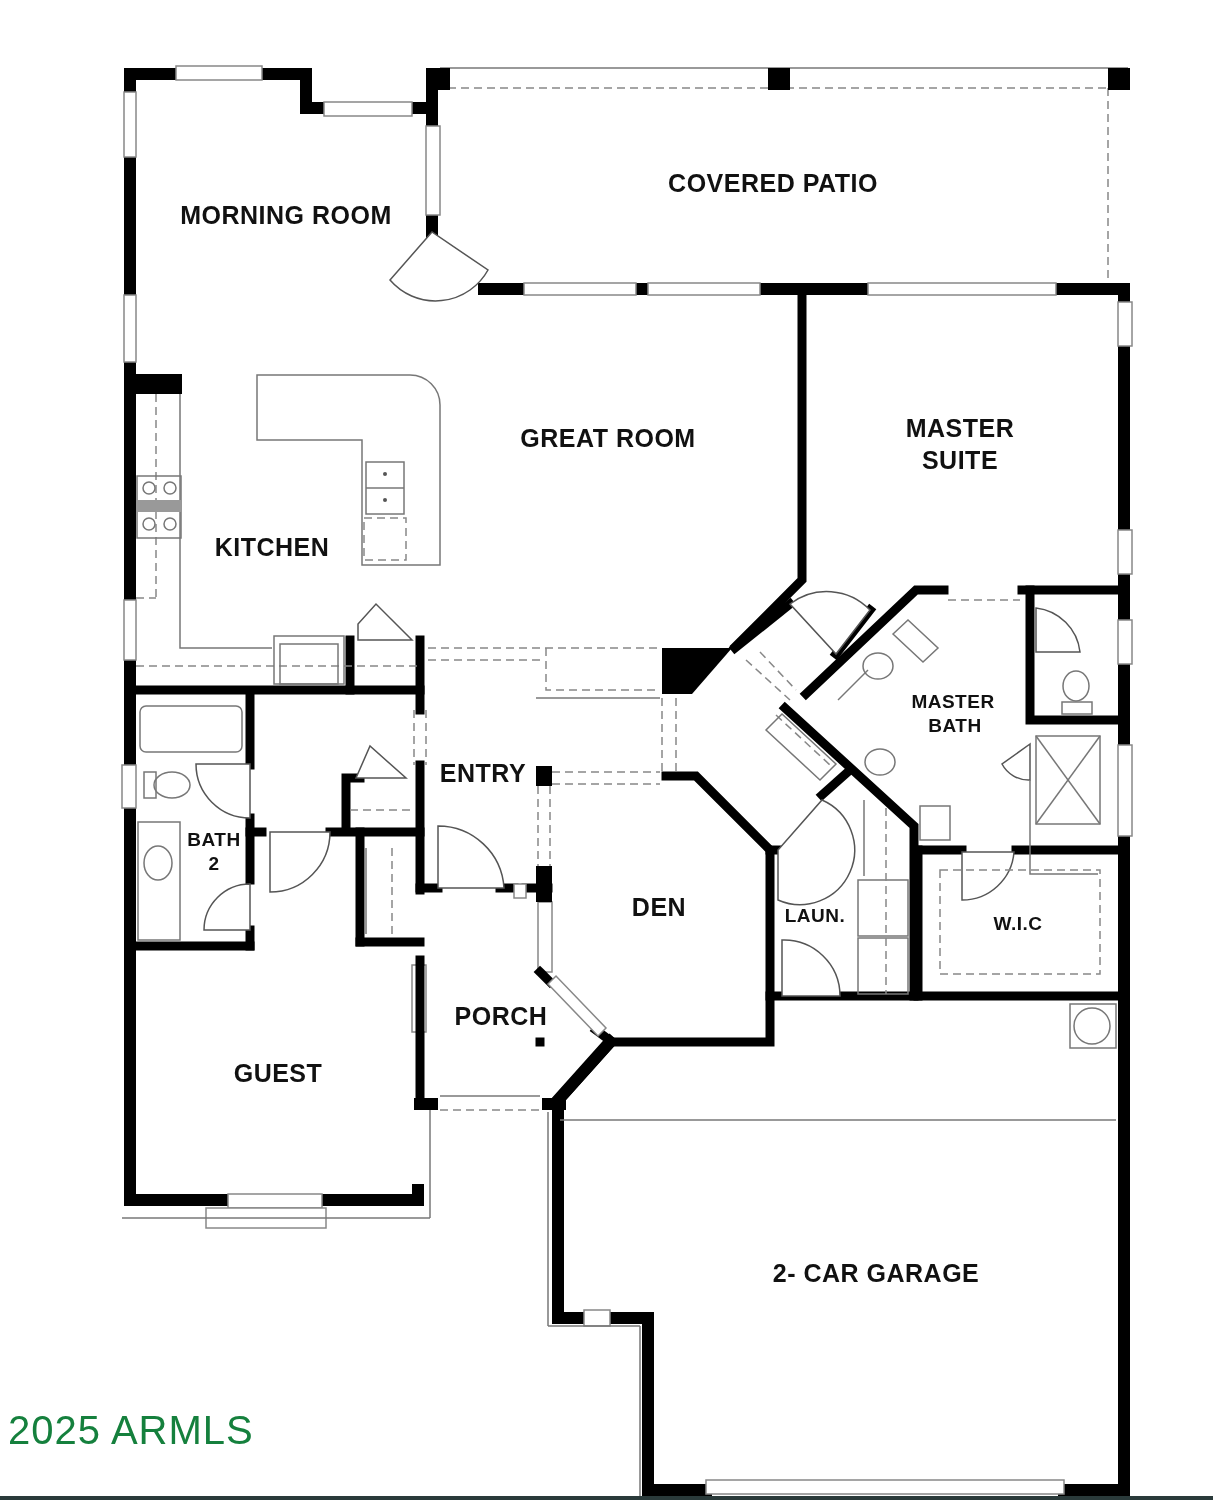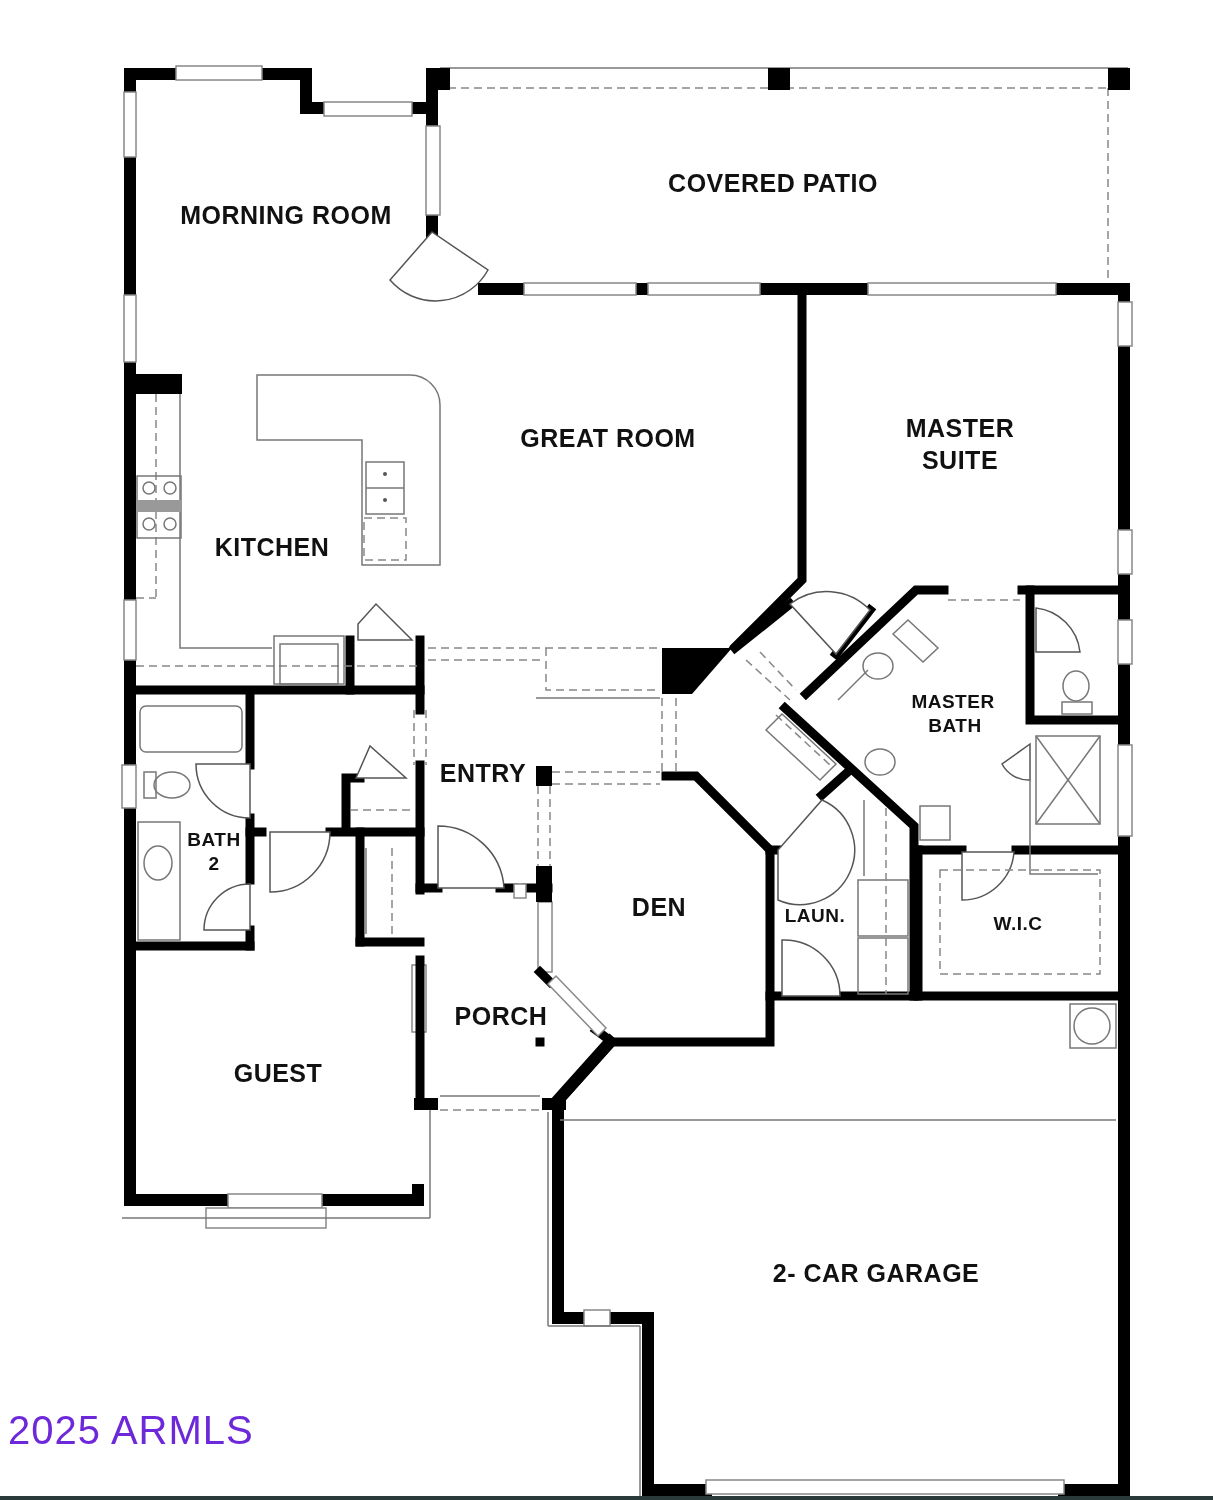--- a/index.html
+++ b/index.html
@@ -8,21 +8,21 @@
   .wall { fill: none; stroke: #000; stroke-width: 12; stroke-linecap: square; stroke-linejoin: miter; }
   .wall-thin { fill: none; stroke: #000; stroke-width: 9; stroke-linecap: square; stroke-linejoin: miter; }
   .fill-black { fill: #000; }
   .win { fill: #fff; stroke: #888; stroke-width: 1.5; }
   .thin { fill: none; stroke: #777; stroke-width: 1.5; }
   .dash { fill: none; stroke: #888; stroke-width: 1.5; stroke-dasharray: 8 5; }
   .door { fill: #fff; stroke: #555; stroke-width: 1.5; }
   .label { font-family: "Liberation Sans", sans-serif; font-weight: bold; fill: #111; text-anchor: middle; letter-spacing: 0.5px; }
   .lbl-lg { font-size: 25px; }
   .lbl-sm { font-size: 19px; }
-  .copyright { position: absolute; left: 8px; top: 1408px; font-family: "Liberation Sans", sans-serif; font-size: 40px; color: #6d28d9; letter-spacing: 1px; }
+  .copyright { position: absolute; left: 8px; top: 1408px; font-family: "Liberation Sans", sans-serif; font-size: 40px; color: #15803d; letter-spacing: 1px; }
   .bottom-bar { position: absolute; left: 0; top: 1496px; width: 1213px; height: 4px; background: #2a3a3a; }
 </style>
 </head>
 <body>
 
 <svg id="plan" viewBox="0 0 1213 1500" xmlns="http://www.w3.org/2000/svg">
 
   <g>
     <line class="thin" x1="440" y1="68" x2="1128" y2="68"></line>
     <line class="dash" x1="448" y1="88" x2="1108" y2="88"></line>

